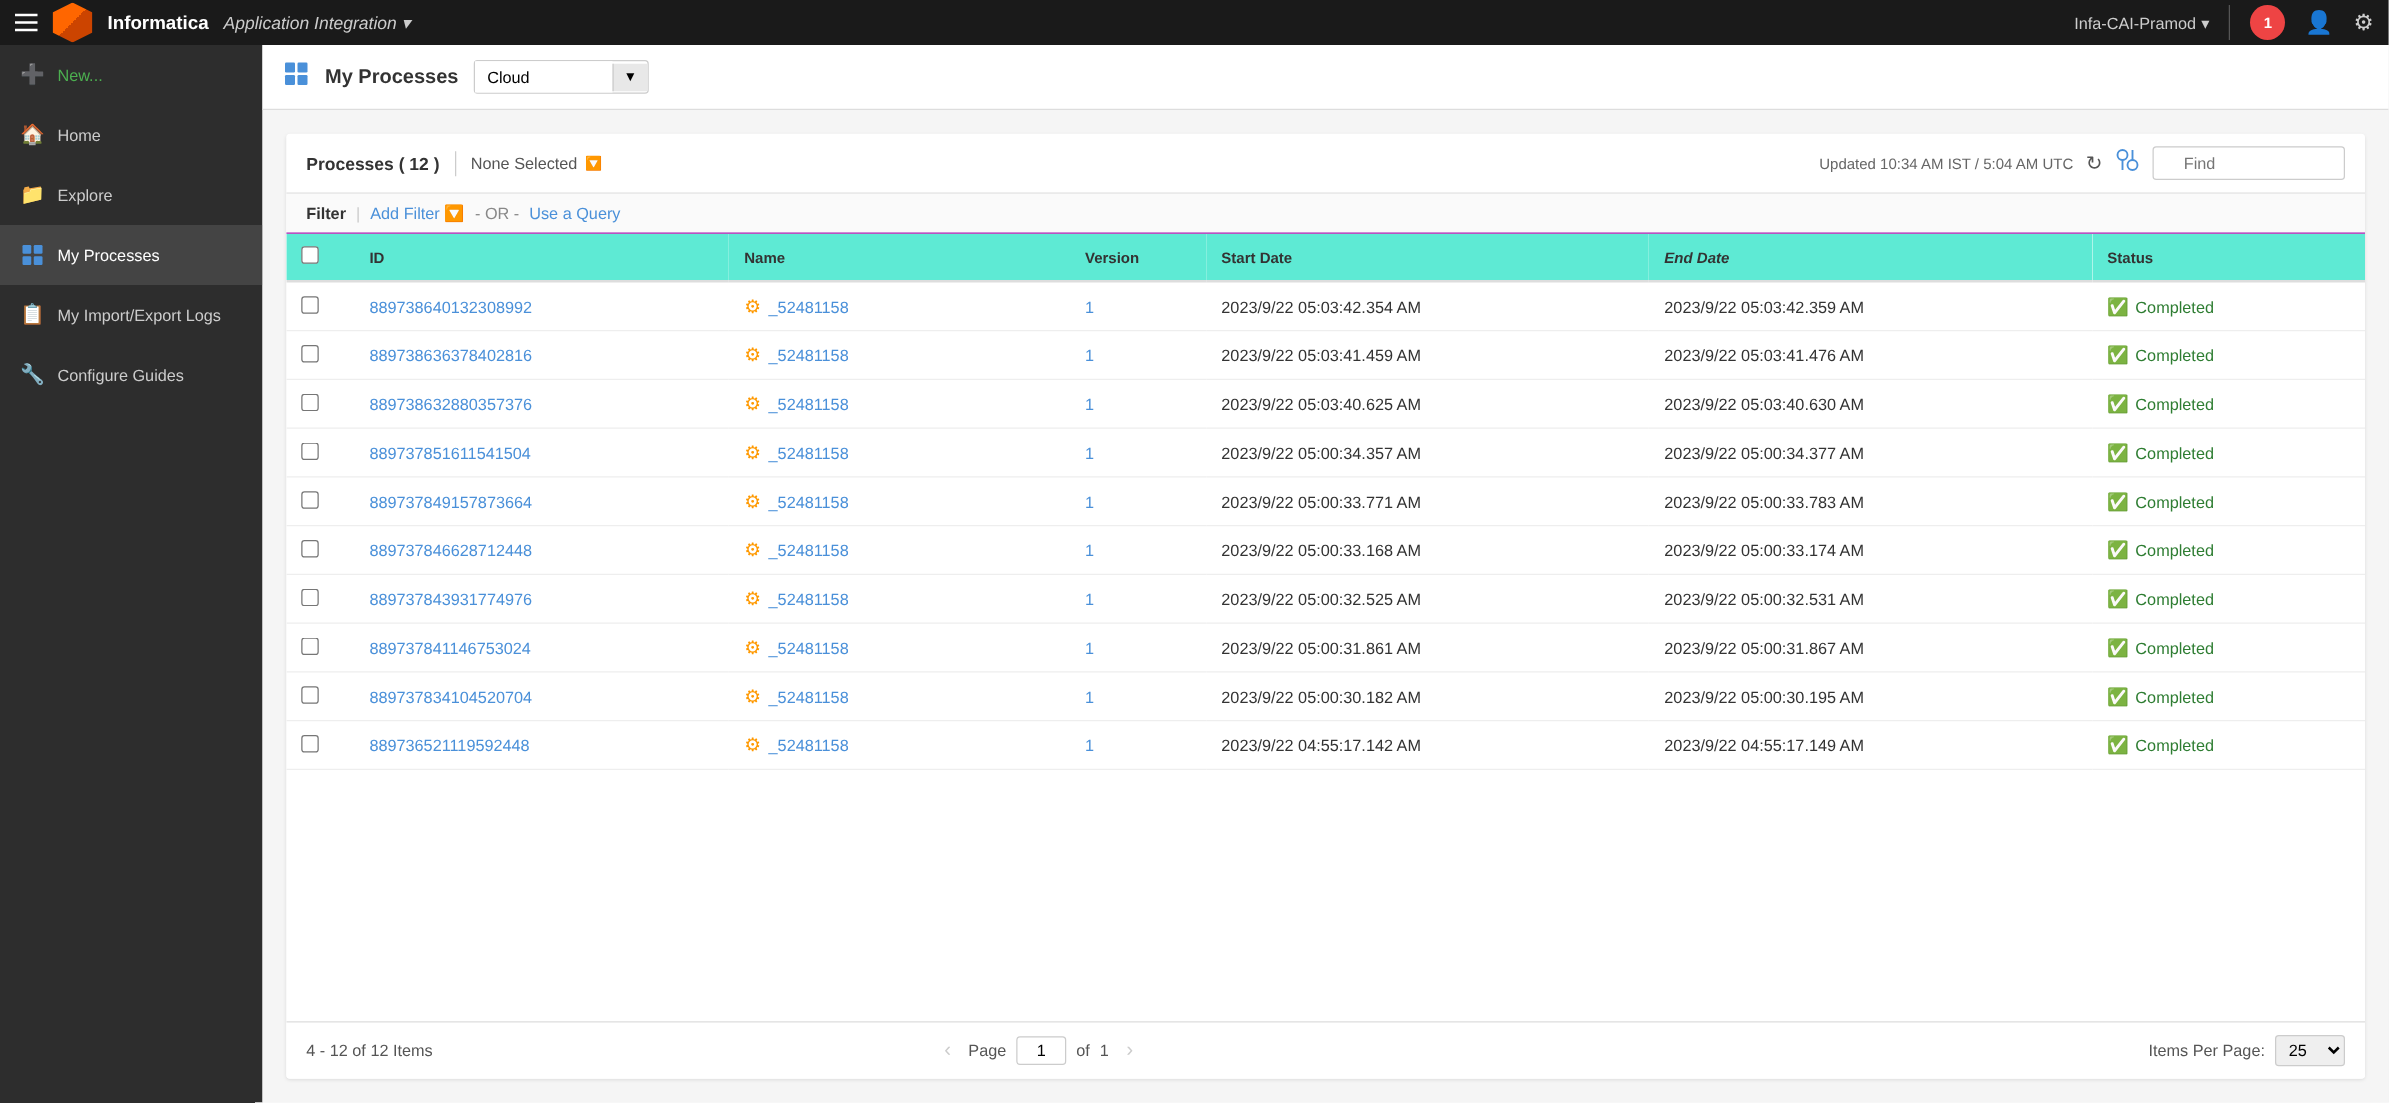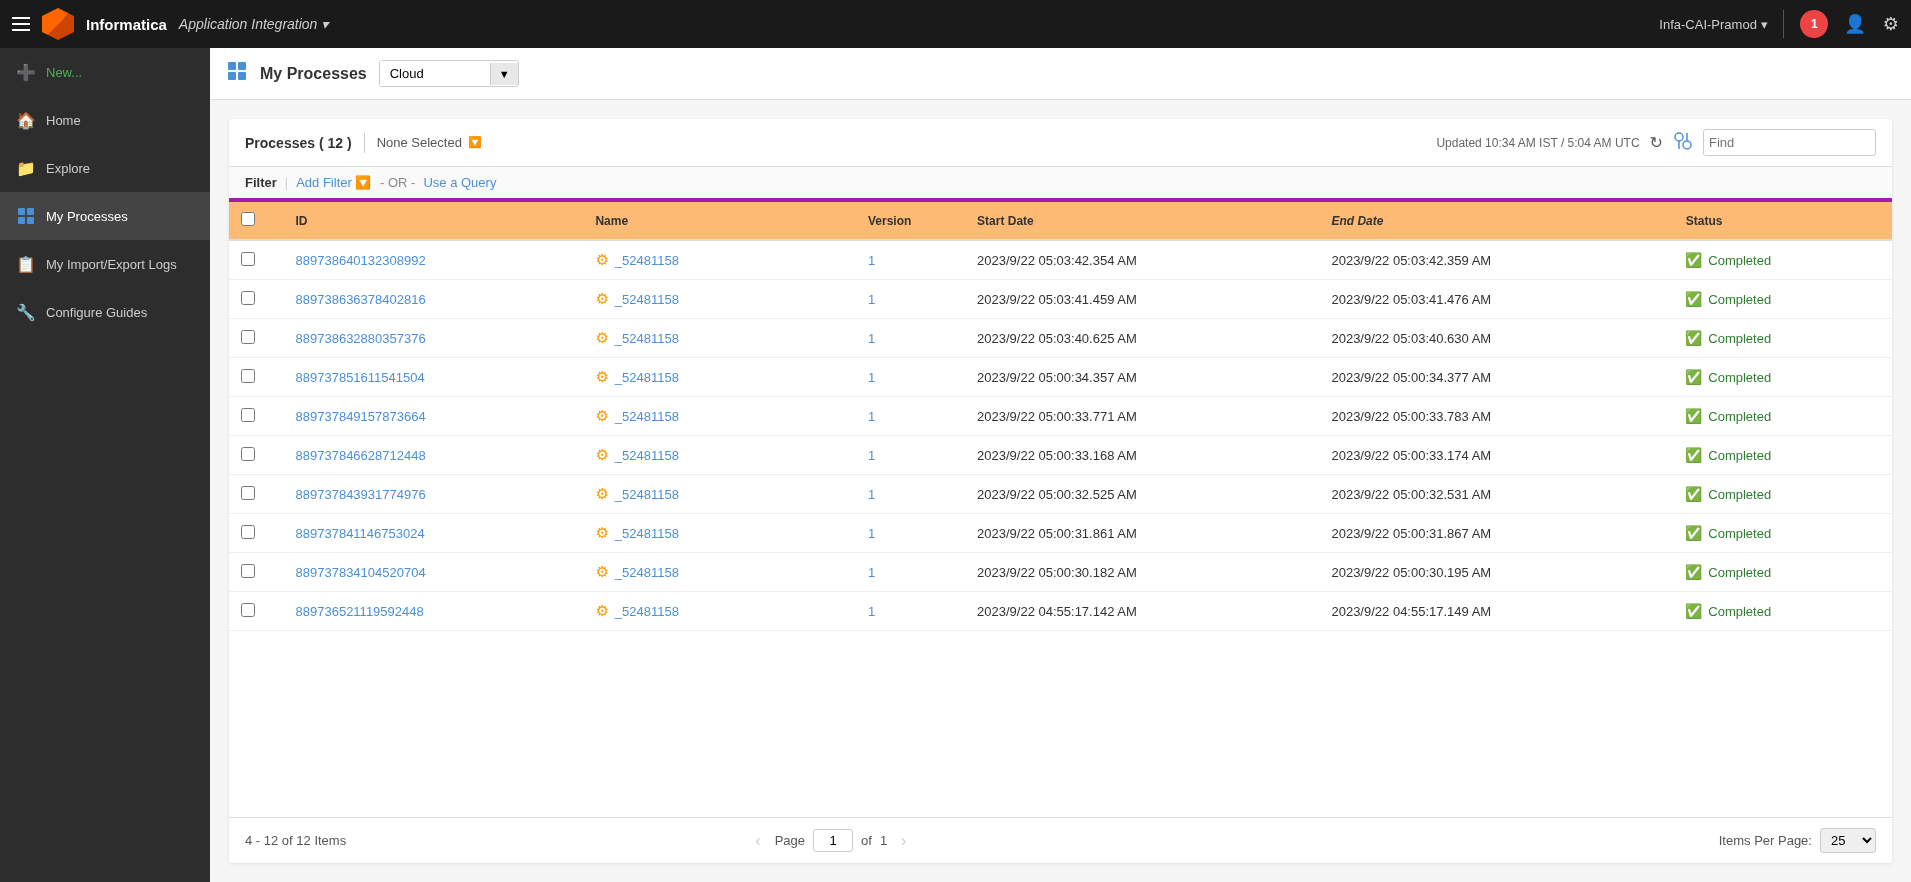--- a/index.html
+++ b/index.html
@@ -2,21 +2,21 @@
 <html><head>
   <meta charset="utf-8">
   <style>
     * { box-sizing: border-box; margin: 0; padding: 0; }
     body { font-family: Arial, sans-serif; font-size: 13px; background: #f0f0f0; display: flex; flex-direction: column; height: 882px; overflow: hidden; }
 
     
     .top-nav {
       background: #1a1a1a;
       color: #fff;
-      height: 48px;
+      height: 36px;
       display: flex;
       align-items: center;
       padding: 0 12px;
       gap: 12px;
       flex-shrink: 0;
       z-index: 100;
     }
     .top-nav .hamburger { cursor: pointer; display: flex; flex-direction: column; gap: 4px; }
     .top-nav .hamburger span { display: block; width: 18px; height: 2px; background: #fff; }
     .top-nav .logo-icon {
@@ -96,38 +96,38 @@
     .separator { width: 1px; height: 20px; background: #ccc; }
     .none-selected {
       display: flex; align-items: center; gap: 6px; color: #555; font-size: 13px; cursor: pointer;
     }
     .none-selected .arrow { color: #4a90d9; font-size: 11px; }
     .toolbar-right { margin-left: auto; display: flex; align-items: center; gap: 10px; }
     .updated-text { font-size: 12px; color: #666; }
     .refresh-btn { cursor: pointer; font-size: 16px; color: #555; border: none; background: none; }
     .filter-icon-btn { cursor: pointer; font-size: 16px; color: #4a90d9; border: none; background: none; position: relative; }
     .find-input {
-      border: 1px solid #ccc; border-radius: 3px; padding: 5px 5px; font-size: 13px; width: 173px; outline: none;
+      border: 1px solid #ccc; border-radius: 3px; padding: 5px 24px; font-size: 13px; width: 154px; outline: none;
     }
 
     
     .filter-bar {
-      display: flex; align-items: center; padding: 8px 16px; border-bottom: 4px solid #a21caf; gap: 8px; flex-shrink: 0; background: #fafafa;
+      display: flex; align-items: center; padding: 8px 16px; border-bottom: 1px solid #a21caf; gap: 8px; flex-shrink: 0; background: #fafafa;
     }
     .filter-label { font-size: 13px; color: #333; font-weight: bold; }
     .add-filter-btn { display: flex; align-items: center; gap: 4px; color: #4a90d9; cursor: pointer; font-size: 13px; border: none; background: none; }
     .or-text { color: #888; font-size: 13px; }
     .use-query-btn { color: #4a90d9; cursor: pointer; font-size: 13px; border: none; background: none; }
 
     
     .table-container { flex: 1; overflow-y: auto; }
     table { width: 100%; border-collapse: collapse; }
     thead th {
       text-align: left; padding: 10px 12px; font-size: 12px; font-weight: bold; color: #333;
-      border-bottom: 2px solid #ddd; background: #fdba74; position: sticky; top: 0; z-index: 10;
+      border-bottom: 2px solid #ddd; background: #5eead4; position: sticky; top: 0; z-index: 10;
     }
     thead th.id-col { width: 220px; }
     thead th.name-col { width: 200px; }
     thead th.ver-col { width: 80px; }
     thead th.start-col { width: 260px; }
     thead th.end-col { width: 260px; font-style: italic; }
     thead th.status-col { width: 160px; }
     thead th.check-col { width: 40px; }
     tbody tr { border-bottom: 1px solid #eee; }
     tbody td { padding: 10px 12px; font-size: 13px; color: #333; vertical-align: middle; }

